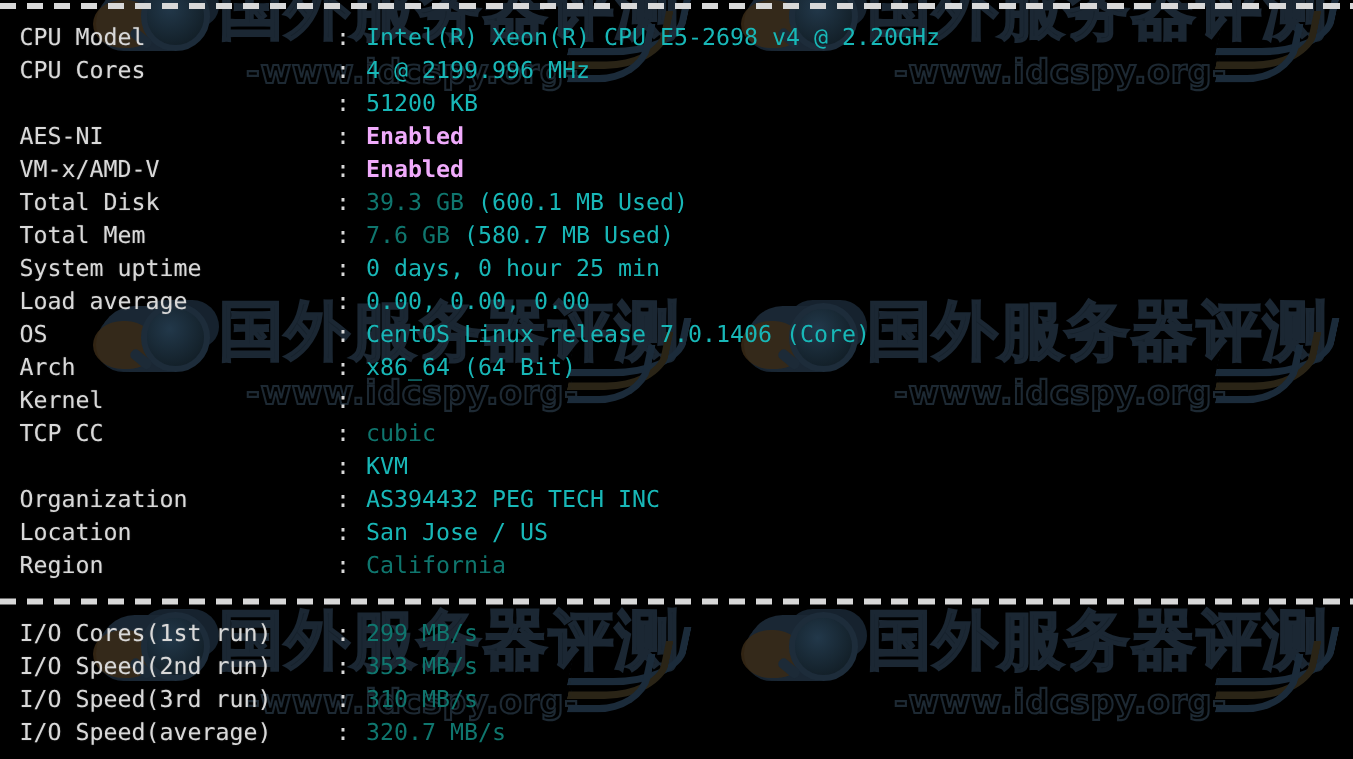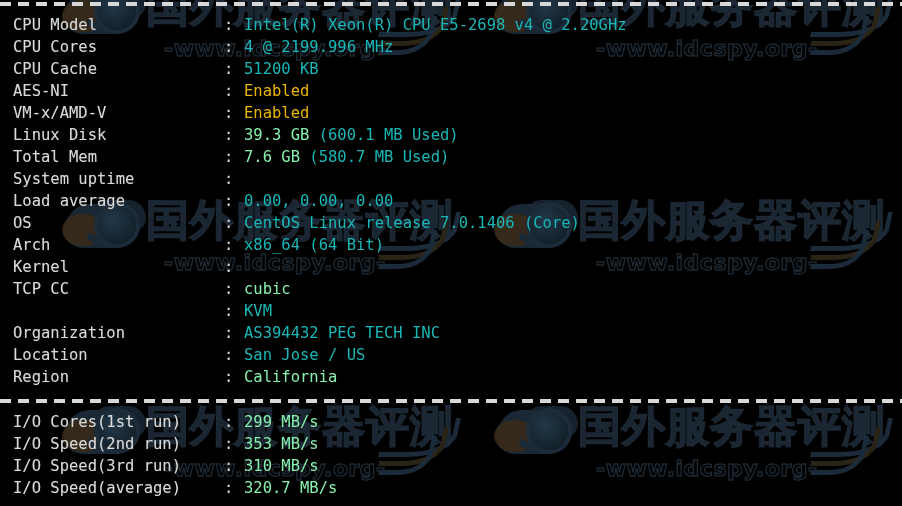--- a/index.html
+++ b/index.html
@@ -172,22 +172,22 @@
     left: 224px;
     top: 0;
     color: #d9d9d9;
   }
   .value {
     position: absolute;
     left: 244px;
     top: 0;
   }
   .c-cyan   { color: #18b7b7; }
-  .c-green  { color: #eab308; }
-  .c-yellow { color: #86efac; }
+  .c-green  { color: #f0abfc; font-weight: bold; }
+  .c-yellow { color: #0f766e; }
 </style>
 </head>
 <body>
 
 <div id="terminal">
 
   <div class="wm-layer">
     <div class="wm" style="left:60px; top:-22px;">
       <div class="wm-cloud"></div>
       <div class="wm-brown"></div>
@@ -277,47 +277,47 @@
           <span class="label">CPU Model</span>
           <span class="colon">:</span>
           <span class="value c-cyan">Intel(R) Xeon(R) CPU E5-2698 v4 @ 2.20GHz</span>
         </div>
         <div class="row">
           <span class="label">CPU Cores</span>
           <span class="colon">:</span>
           <span class="value c-cyan">4 @ 2199.996 MHz</span>
         </div>
         <div class="row">
-          <span class="label">CPU Cache</span>
           <span class="colon">:</span>
           <span class="value c-cyan">51200 KB</span>
         </div>
         <div class="row">
           <span class="label">AES-NI</span>
           <span class="colon">:</span>
           <span class="value c-green">Enabled</span>
         </div>
         <div class="row">
           <span class="label">VM-x/AMD-V</span>
           <span class="colon">:</span>
           <span class="value c-green">Enabled</span>
         </div>
         <div class="row">
-          <span class="label">Linux Disk</span>
+          <span class="label">Total Disk</span>
           <span class="colon">:</span>
           <span class="value"><span class="c-yellow">39.3 GB</span><span class="c-cyan"> (600.1 MB Used)</span></span>
         </div>
         <div class="row">
           <span class="label">Total Mem</span>
           <span class="colon">:</span>
           <span class="value"><span class="c-yellow">7.6 GB</span><span class="c-cyan"> (580.7 MB Used)</span></span>
         </div>
         <div class="row">
           <span class="label">System uptime</span>
           <span class="colon">:</span>
+          <span class="value c-cyan">0 days, 0 hour 25 min</span>
         </div>
         <div class="row">
           <span class="label">Load average</span>
           <span class="colon">:</span>
           <span class="value c-cyan">0.00, 0.00, 0.00</span>
         </div>
         <div class="row">
           <span class="label">OS</span>
           <span class="colon">:</span>
           <span class="value c-cyan">CentOS Linux release 7.0.1406 (Core)</span>

